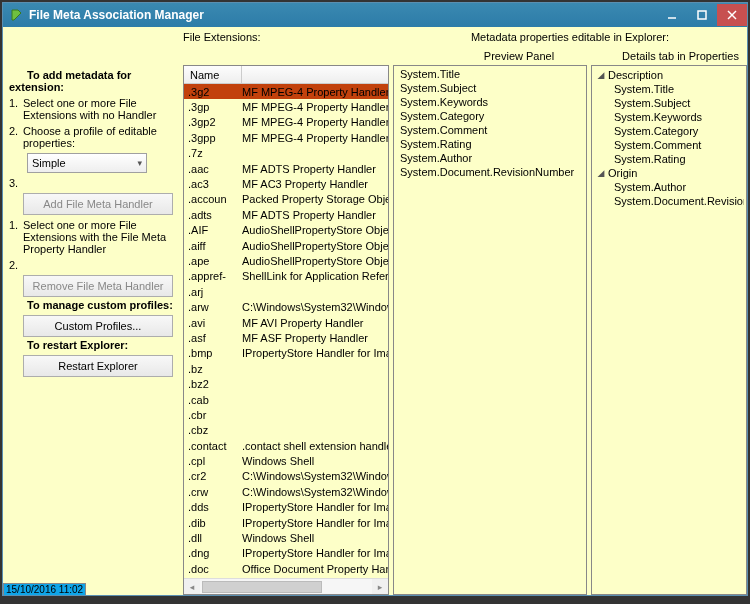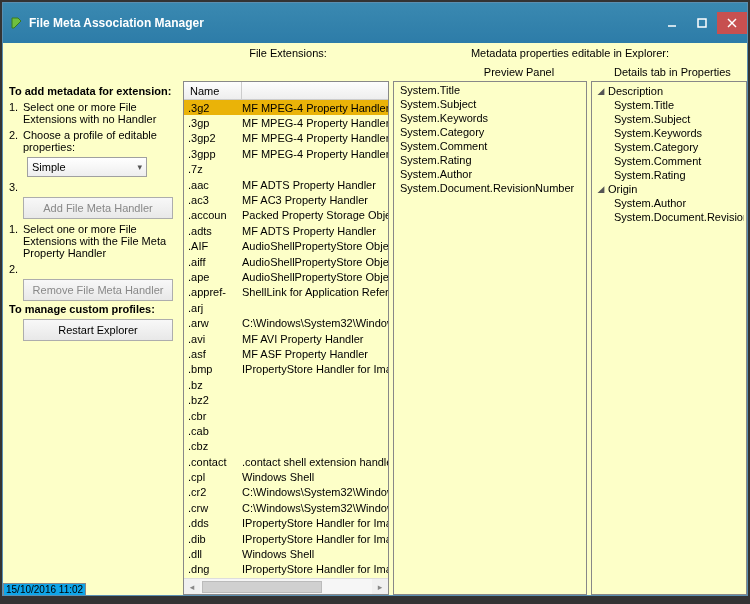--- a/index.html
+++ b/index.html
@@ -1,52 +1,52 @@
 <!DOCTYPE html>
 <html><head>
 <meta charset="utf-8">
 <style>
   * { box-sizing: border-box; font-family: "Segoe UI", Tahoma, sans-serif; }
   body { margin: 0; background: #333; width: 750px; height: 604px; overflow: hidden; }
   .window { width: 746px; height: 594px; margin: 2px; background: #fff; border: 1px solid #5a8fb1; display: flex; flex-direction: column; }
-  .titlebar { height: 40px; background: linear-gradient(#3a89b1,#2d7ca8); color: #fff; display: flex; align-items: center; font-size: 12px; }
+  .titlebar { height: 24px; background: linear-gradient(#3a89b1,#2d7ca8); color: #fff; display: flex; align-items: center; font-size: 12px; }
   .titlebar .icon { width: 14px; height: 14px; margin: 0 6px; display: inline-flex; align-items: center; justify-content: center; }
   .titlebar .icon svg { width:14px; height:14px; }
   .titlebar .title { flex: 1; font-weight: bold; }
   .winctrl { display:flex; }
   .winbtn { width: 30px; height: 22px; display:flex; align-items:center; justify-content:center; cursor:pointer; }
   .winbtn svg { width:10px; height:10px; stroke:#fff; stroke-width:1.5; fill:none; }
   .winbtn.close { background:#c75050; }
   .client { flex:1; background: #fdffc8; display:flex; flex-direction:column; overflow:hidden; position:relative; font-size:11px; color:#000; }
   .header-row { display:flex; height:20px; align-items:center; }
   .header-row .h1 { width:180px; }
-  .header-row .h2 { width:210px; text-align:center; }
+  .header-row .h2 { width:210px; text-align:left; }
   .header-row .h3 { flex:1; text-align:center; }
   .subheader-row { display:flex; height:18px; align-items:center;padding-left:31px; }
   .subheader-row .s1 { width:390px; }
   .subheader-row .s2 { width:190px; text-align:center; }
-  .subheader-row .s3 { flex:1; text-align:left; }
+  .subheader-row .s3 { flex:1; text-align:center; }
   .body { flex:1; display:flex; overflow:hidden; }
   .left { width:180px; padding:4px 8px 4px 6px; font-size:11px; }
-  .left b { font-weight:bold; }
+  .left b { font-weight:bold;margin-left:18px; }
   .left .step { margin:4px 0 4px 0; display:flex; }
   .left .step .num { width:14px; flex-shrink:0; }
   .left .step .txt { flex:1; }
   .combo { margin: 4px 0 4px 18px; height:20px; border:1px solid #a0a0a0; background:linear-gradient(#fff,#eee); display:flex; align-items:center; padding:0 4px; justify-content:space-between; width:120px; cursor:pointer; }
   .combo .arrow { font-size:9px; color:#555; }
   .btn { display:block; margin:4px 0 2px 14px; width:150px; height:22px; border:1px solid #adadad; background:linear-gradient(#f8f8f8,#e8e8e8); color:#888; font-size:11px; cursor:default; }
   .btn.enabled { color:#000; cursor:pointer; }
   .listbox { width:206px; border:1px solid #888; background:#fdffc8; display:flex; flex-direction:column; overflow:hidden; margin-right:4px; }
   .listhdr { display:flex; background:linear-gradient(#fdfdfd,#eee); border-bottom:1px solid #ccc; height:18px; align-items:center; font-size:11px; }
   .listhdr .col { border-right:1px solid #ccc; padding:8px 6px; height:100%; display:flex; align-items:center; justify-content:center; }
   .listhdr .col.name { width:58px; justify-content:flex-start; }
   .listhdr .col.hand { flex:1; }
   .rows { flex:1; overflow:hidden; position:relative; }
   .row { display:flex; height:15.4px; align-items:center; font-size:11px; padding-left:4px; white-space:nowrap; }
-  .row.sel { background:#eab308; }
+  .row.sel { background:#c2410c; }
   .row .c1 { width:54px; overflow:hidden; }
   .row .c2 { flex:1; overflow:hidden; text-overflow:clip; }
   .hscroll { height:16px; background:#f0f0f0; display:flex; align-items:center; border-top:1px solid #ddd; }
   .hscroll .ar { width:16px; height:16px; display:flex; align-items:center; justify-content:center; color:#888; font-size:9px; cursor:pointer; }
   .hscroll .track { flex:1; height:16px; background:#f6f6f6; position:relative; }
   .hscroll .thumb { position:absolute; left:2px; top:2px; height:12px; width:120px; background:#d0d0d0; border:1px solid #bbb; }
   .preview { width:194px; border:1px solid #888; background:#fdffc8; padding:2px 6px; overflow:hidden; margin-right:4px; }
   .preview .ln { height:14px; font-size:11px; white-space:nowrap; overflow:hidden; }
   .details { flex:1; border:1px solid #888; background:#fdffc8; padding:2px 2px; overflow:hidden; }
   .tree .node { height:14px; font-size:11px; white-space:nowrap; overflow:hidden; display:flex; align-items:center; }
@@ -123,21 +123,23 @@
             <div class="num">1.</div>
             <div class="txt">Select one or more File Extensions with the File Meta Property Handler</div>
           </div>
         <div class="step">
             <div class="num">2.</div>
             <div class="txt"></div>
           </div>
         <button class="btn">Remove File Meta Handler</button>
 
         <div><b>To manage custom profiles:</b></div>
-
+        <button class="btn enabled">Custom Profiles...</button>
+
+        <div><b>To restart Explorer:</b></div>
         <button class="btn enabled">Restart Explorer</button>
       </div>
 
       <div class="listbox">
         <div class="listhdr">
           <div class="col name">Name</div>
         </div>
         <div class="rows" id="rows">
             <div class="row sel">
               <div class="c1">.3g2</div>
@@ -213,25 +215,25 @@
             </div>
             <div class="row">
               <div class="c1">.bz</div>
               <div class="c2"></div>
             </div>
             <div class="row">
               <div class="c1">.bz2</div>
               <div class="c2"></div>
             </div>
             <div class="row">
+              <div class="c1">.cab</div>
+              <div class="c2"></div>
+            </div>
+            <div class="row">
               <div class="c1">.cbr</div>
-              <div class="c2"></div>
-            </div>
-            <div class="row">
-              <div class="c1">.cab</div>
               <div class="c2"></div>
             </div>
             <div class="row">
               <div class="c1">.cbz</div>
               <div class="c2"></div>
             </div>
             <div class="row">
               <div class="c1">.contact</div>
               <div class="c2">.contact shell extension handler</div>
             </div>

